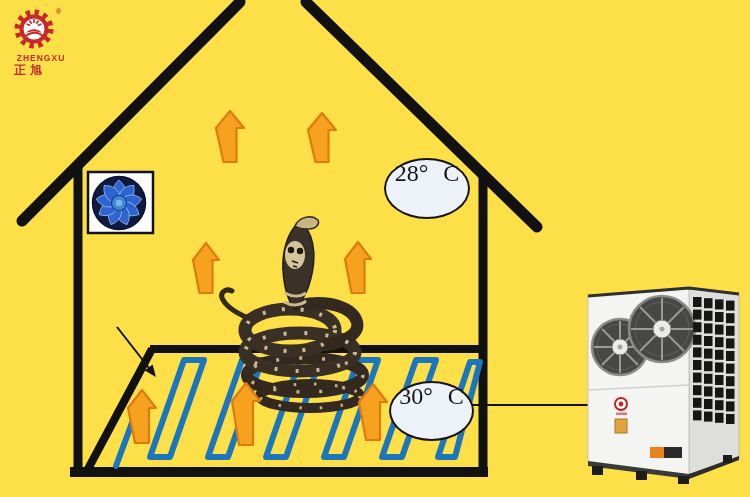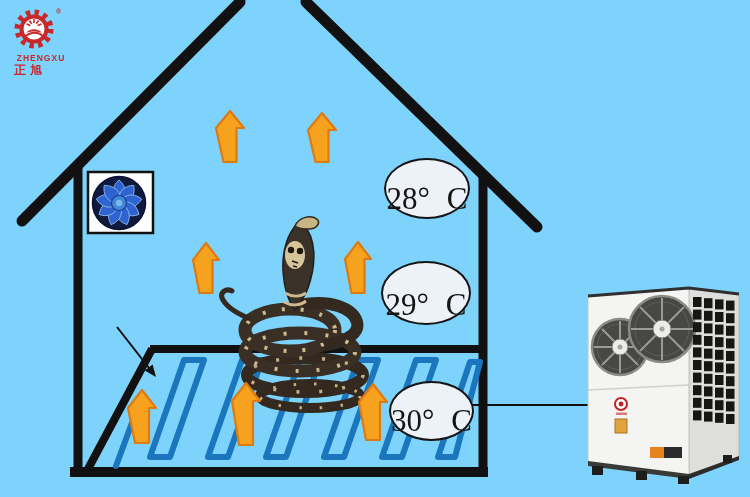--- a/index.html
+++ b/index.html
@@ -1,24 +1,24 @@
 <!DOCTYPE html>
 <html><head>
 <meta charset="utf-8">
 <style>
   html,body{margin:0;padding:0;background:#ffffff;}
   .scene{
-    position:relative;width:750px;height:497px;background:#7dd3fc;overflow:hidden;
+    position:relative;width:750px;height:497px;background:#fde047;overflow:hidden;
     font-family:"Liberation Sans",sans-serif;
   }
   .scene svg{position:absolute;left:0;top:0;}
   .temp-badge{
-    position:absolute;z-index:3;display:flex;align-items:flex-end;justify-content:center;
+    position:absolute;z-index:3;display:flex;align-items:flex-start;justify-content:center;
     background:#edf1f8;border:2px solid #151515;border-radius:50%;
-    font-family:"Liberation Serif",serif;font-size:31px;color:#151515;word-spacing:9px;
+    font-family:"Liberation Serif",serif;font-size:24px;color:#151515;word-spacing:9px;
   }
   .badge-28{left:384px;top:158px;width:82px;height:57px;}
   .badge-29{left:381px;top:261px;width:86px;height:60px;}
   .badge-30{left:389px;top:381px;width:81px;height:56px;}
   .exhaust-label{
     position:absolute;left:108px;top:134px;z-index:2;
     font-family:"Liberation Serif",serif;font-weight:bold;font-size:30px;color:#141414;
     letter-spacing:3px;white-space:nowrap;
   }
   .brand-logo{position:absolute;left:6px;top:4px;width:70px;height:78px;z-index:2;}
@@ -240,20 +240,17 @@
   <div class="brand-logo">
     <span class="reg-mark">®</span>
     <div class="brand-name-en">ZHENGXU</div>
     <div class="brand-name-cn">正旭</div>
   </div>
 
 
   <div class="temp-badge badge-28">
     <span>28° C</span>
   </div>
-  <div class="temp-badge badge-29">
-    <span>29° C</span>
-  </div>
   <div class="temp-badge badge-30">
     <span>30° C</span>
   </div>
 
 </div>
 
 </body></html>

